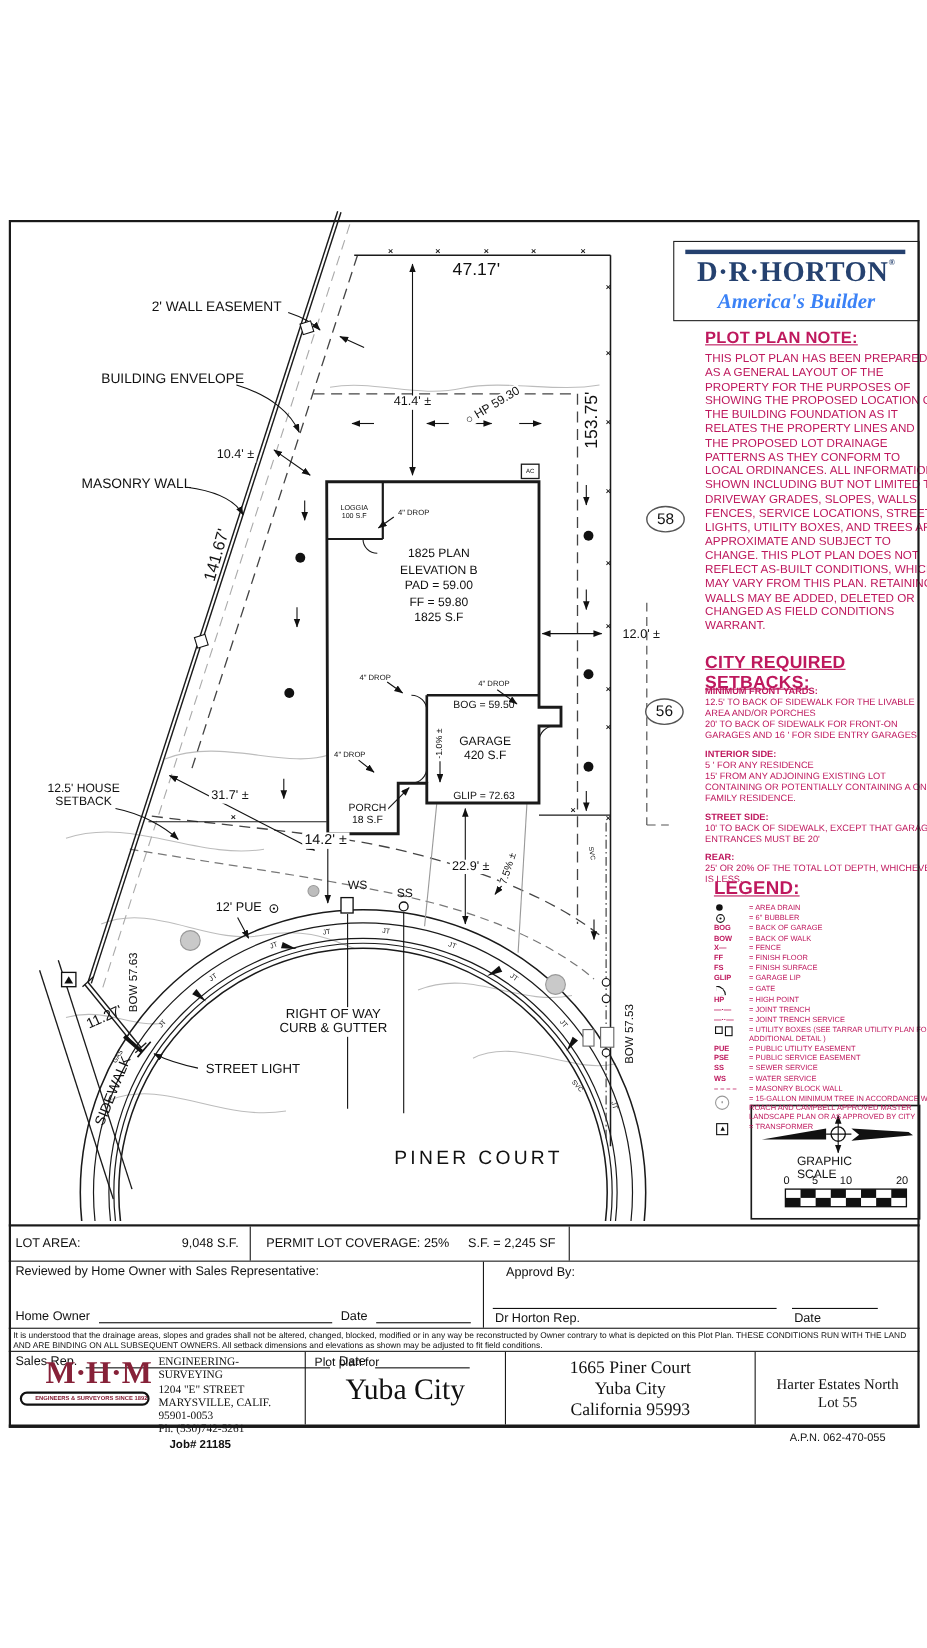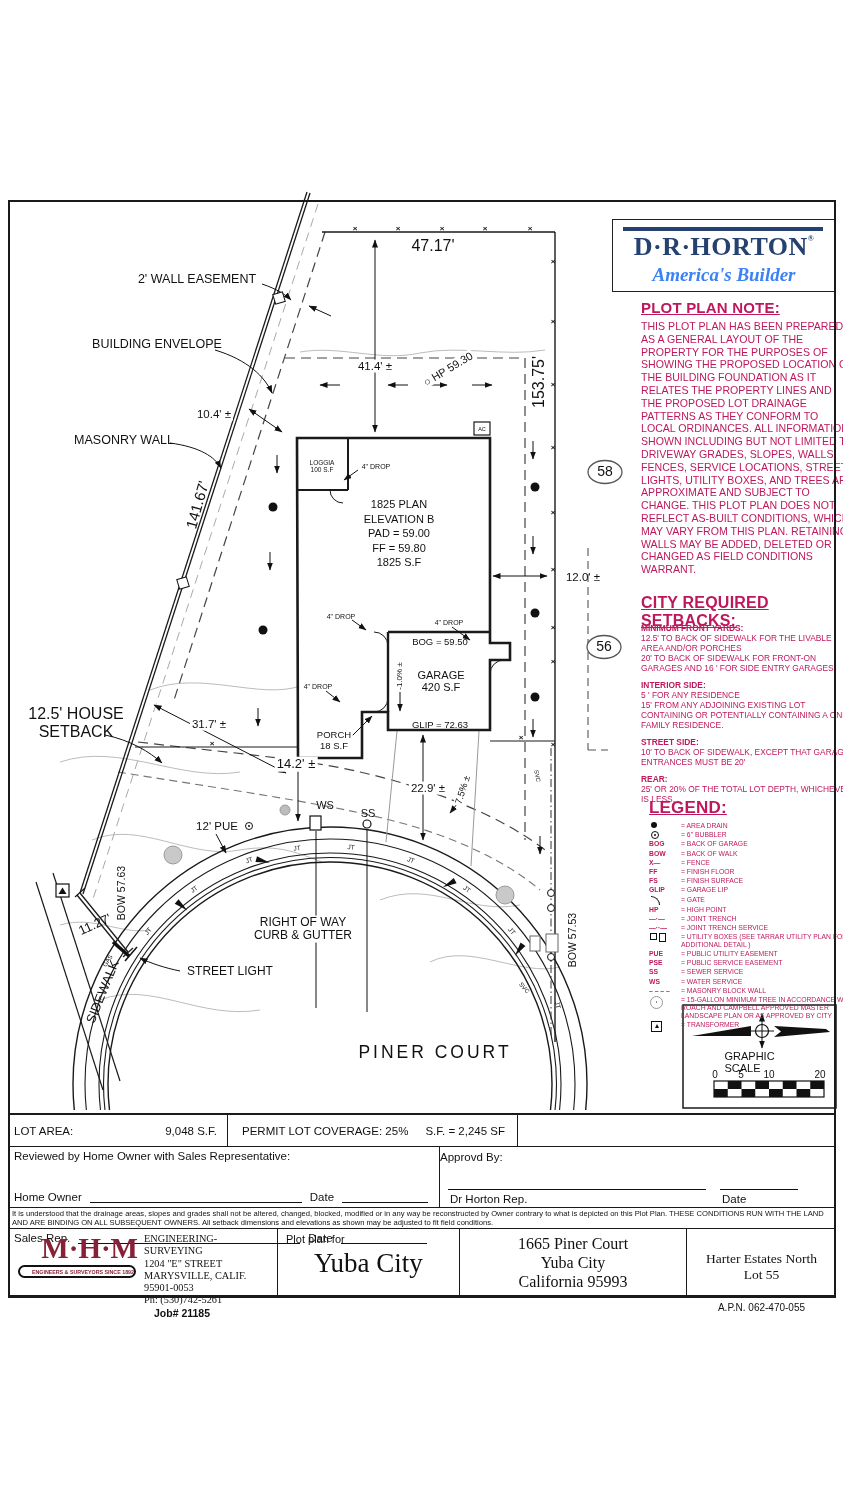--- a/index.html
+++ b/index.html
@@ -272,21 +272,21 @@
       <rect x="741.5" y="1089" width="13.75" height="8"></rect>
       <rect x="769" y="1089" width="13.75" height="8"></rect>
       <rect x="796.5" y="1089" width="13.75" height="8"></rect>
     </g>
   </g>
 </svg>
 
 <div class="pl" style="left:197px;top:279px;font-size:12.5px">2' WALL EASEMENT</div>
 <div class="pl" style="left:157px;top:344px;font-size:12.5px">BUILDING ENVELOPE</div>
 <div class="pl" style="left:124px;top:440px;font-size:12.5px">MASONRY WALL</div>
-<div class="pl" style="left:76px;top:723px;font-size:16px">12.5' HOUSE
+<div class="pl" style="left:76px;top:723px;font-size:11px">12.5' HOUSE
 SETBACK</div>
 <div class="pl" style="left:433px;top:246px;font-size:16px">47.17'</div>
 <div class="pl" style="left:539px;top:382px;font-size:16px;transform:translate(-50%,-50%) rotate(-90deg)">153.75'</div>
 <div class="pl" style="left:198px;top:505px;font-size:15px;transform:translate(-50%,-50%) rotate(-74deg)">141.67'</div>
 <div class="pl bgw" style="left:375px;top:366px;font-size:11.5px">41.4' ±</div>
 <div class="pl bgw" style="left:448px;top:369px;font-size:11px;transform:translate(-50%,-50%) rotate(-31deg)">○ HP 59.30</div>
 <div class="pl bgw" style="left:214px;top:414px;font-size:11.5px">10.4' ±</div>
 <div class="pl" style="left:583px;top:577px;font-size:11.5px">12.0' ±</div>
 <div class="pl bgw" style="left:209px;top:724px;font-size:11.5px">31.7' ±</div>
 <div class="pl bgw" style="left:296px;top:764px;font-size:13px">14.2' ±</div>
@@ -518,21 +518,21 @@
       <span class="sig" style="width:86px;margin-left:8px"></span>
     </div>
     <div class="sigline">
       <span class="lab">Sales Rep.</span>
       <span class="sig" style="width:222px;margin:0 8px"></span>
       <span class="lab">Date</span>
       <span class="sig" style="width:86px;margin-left:8px"></span>
     </div>
   </div>
   <div class="c-app">
-    <div style="position:absolute;left:0;top:4px">Approvd By:</div>
+    <div style="position:absolute;left:20px;top:4px">Approvd By:</div>
     <div class="sig" style="position:absolute;left:8px;width:258px;bottom:17px"></div>
     <div style="position:absolute;left:10px;bottom:2px">Dr Horton Rep.</div>
     <div class="sig" style="position:absolute;left:280px;width:78px;bottom:17px"></div>
     <div style="position:absolute;left:282px;bottom:2px">Date</div>
   </div>
 </div>
 
 <div class="trow row3">It is understood that the drainage areas, slopes and grades shall not be altered, changed, blocked, modified or in any way be reconstructed by Owner contrary to what is depicted on this Plot Plan.  THESE CONDITIONS RUN WITH THE LAND
 AND ARE BINDING ON ALL SUBSEQUENT OWNERS.  All setback dimensions and elevations as shown may be adjusted to fit field conditions.</div>
 

